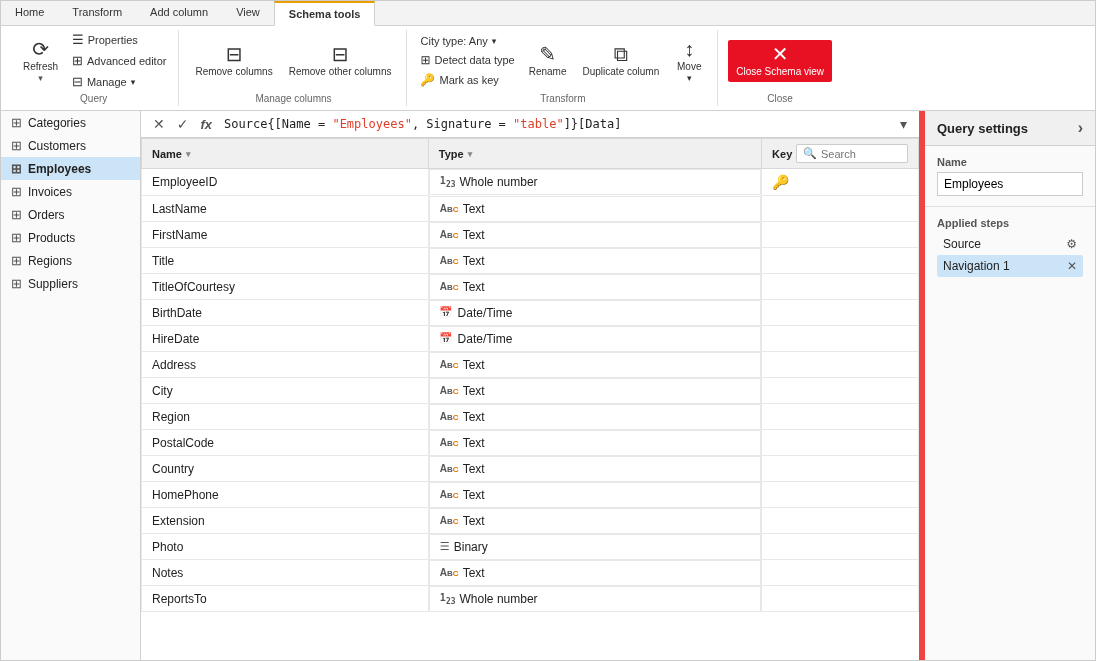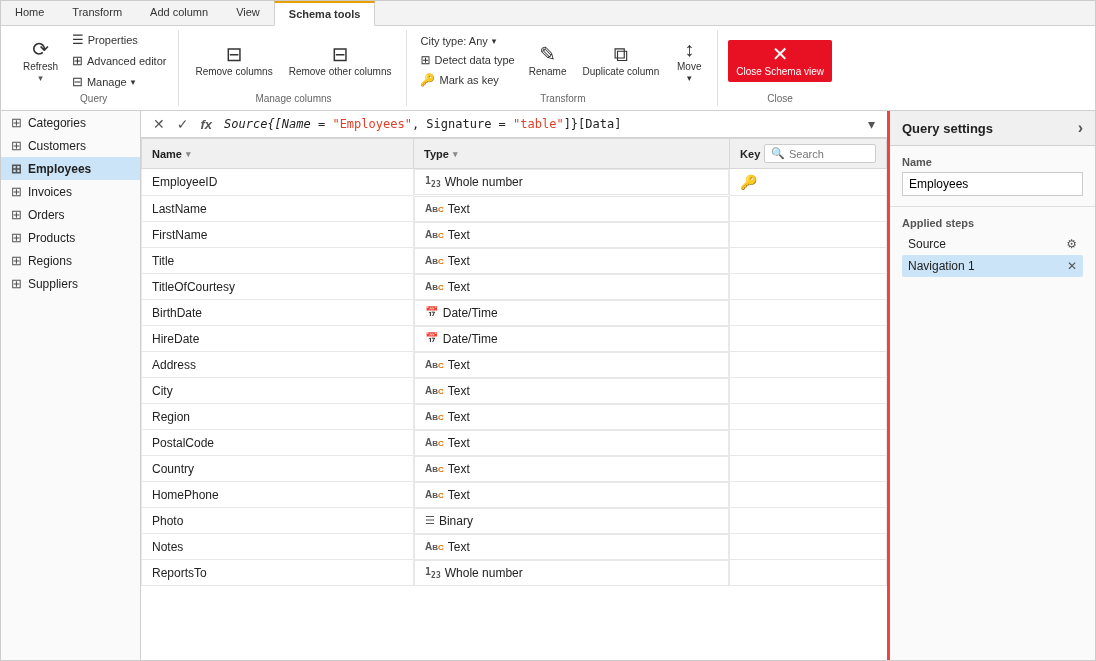--- a/index.html
+++ b/index.html
@@ -59,21 +59,21 @@
     .data-table th { background: #f0f0f0; border: 1px solid #d8d8d8; padding: 5px 10px; text-align: left; font-weight: 600; font-size: 11px; white-space: nowrap; position: sticky; top: 0; z-index: 2; }
     .data-table th .th-content { display: flex; align-items: center; gap: 4px; }
     .data-table th .sort-arrow { font-size: 9px; color: #888; }
     .data-table td { border: 1px solid #e8e8e8; padding: 5px 10px; white-space: nowrap; }
 
     
     .search-box { display: flex; align-items: center; gap: 4px; border: 1px solid #ccc; background: #fff; padding: 2px 6px; border-radius: 2px; }
     .search-box input { border: none; outline: none; font-size: 11px; width: 80px; }
 
     
-    .query-settings { width: 208px; background: #fafafa; border-left: 3px solid #ef4444; display: flex; flex-direction: column; flex-shrink: 0; }
+    .query-settings { width: 176px; background: #fafafa; border-left: 6px solid #ef4444; display: flex; flex-direction: column; flex-shrink: 0; }
     .qs-header { display: flex; align-items: center; justify-content: space-between; padding: 8px 12px; font-weight: 600; font-size: 13px; background: #f0f0f0; border-bottom: 1px solid #d0d0d0; }
     .qs-expand-btn { font-size: 16px; cursor: pointer; color: #555; }
     .qs-section { padding: 10px 12px; border-bottom: 1px solid #e0e0e0; }
     .qs-label { font-size: 11px; color: #555; margin-bottom: 4px; font-weight: 600; }
     .qs-name-input { width: 100%; border: 1px solid #ccc; padding: 4px 6px; font-size: 12px; background: #fff; outline: none; }
     .qs-steps { padding: 10px 12px; }
     .step-item { display: flex; align-items: center; justify-content: space-between; padding: 4px 6px; border-radius: 2px; font-size: 12px; cursor: pointer; }
     .step-item.active { background: #cce4f7; }
     .step-item-left { display: flex; align-items: center; gap: 4px; }
     .step-gear { color: #555; font-size: 12px; cursor: pointer; }
@@ -226,21 +226,21 @@
     </div>
 
     <div class="main-content">
 
       <div class="formula-bar">
         <span class="formula-bar-btn">✕</span>
         <span class="formula-bar-btn">✓</span>
         <span class="formula-bar-fx">fx</span>
         <div class="formula-bar-input">
           <span>
-            <span style="color:#222;font-style:italic;">Source{[Name = </span><span style="color:#e0402a;">"Employees"</span><span style="color:#222;">, Signature = </span><span style="color:#e0402a;">"table"</span><span style="color:#222;">]}[Data]</span>
+            <span style="color:#222;">Source{[Name = </span><span style="color:#e0402a;">"Employees"</span><span style="color:#222;">, Signature = </span><span style="color:#e0402a;">"table"</span><span style="color:#222;">]}[Data]</span>
           </span>
         </div>
         <span class="formula-expand">▾</span>
       </div>
 
       <div class="table-area">
         <div class="data-table-container">
           <table class="data-table">
             <thead>
               <tr>
@@ -366,20 +366,28 @@
                 </tr>
                 <tr>
                   <td>HomePhone</td>
                   <td style="display: flex; align-items: center; gap: 4px;">
                     <span style="font-size:10px; color:#555; font-weight:bold;">A<span style="font-size:8px; vertical-align:middle; color:#555;">B</span><span style="font-size:8px; vertical-align:middle; color:#e07000;">C</span></span> 
                     <span>Text</span>
                   </td>
                   <td></td>
                 </tr>
                 <tr>
+                  <td>Extension</td>
+                  <td style="display: flex; align-items: center; gap: 4px;">
+                    <span style="font-size:10px; color:#555; font-weight:bold;">A<span style="font-size:8px; vertical-align:middle; color:#555;">B</span><span style="font-size:8px; vertical-align:middle; color:#e07000;">C</span></span> 
+                    <span>Text</span>
+                  </td>
+                  <td></td>
+                </tr>
+                <tr>
                   <td>Photo</td>
                   <td style="display: flex; align-items: center; gap: 4px;">
                     <span style="font-size:11px; color:#555;">☰</span> 
                     <span>Binary</span>
                   </td>
                   <td></td>
                 </tr>
                 <tr>
                   <td>Notes</td>
                   <td style="display: flex; align-items: center; gap: 4px;">

